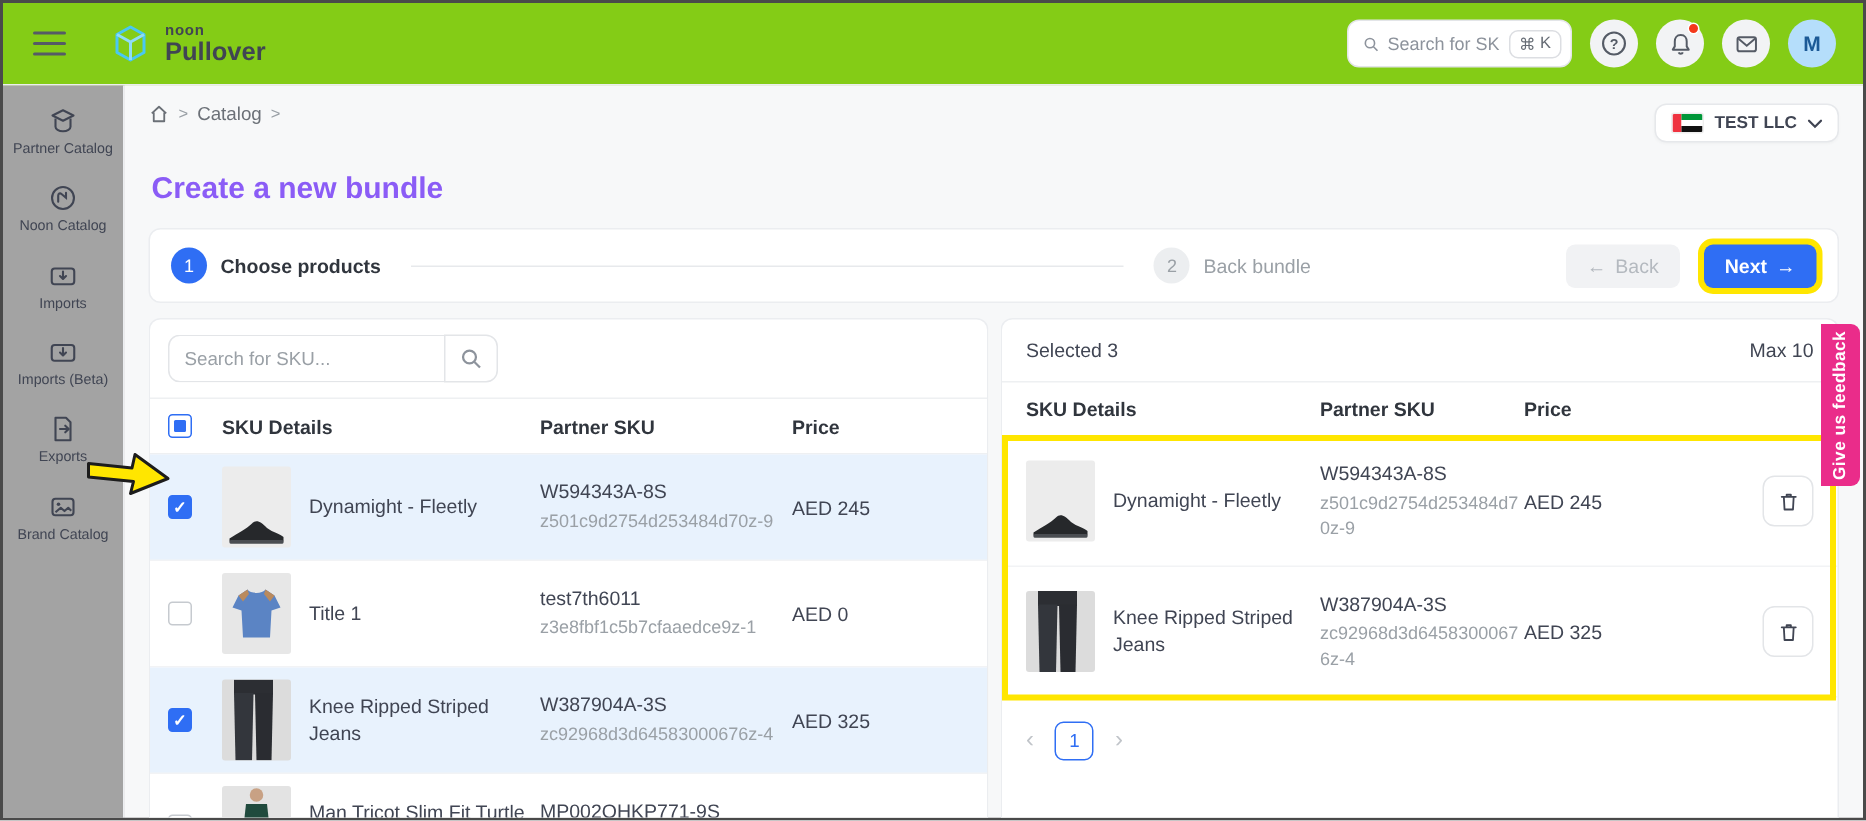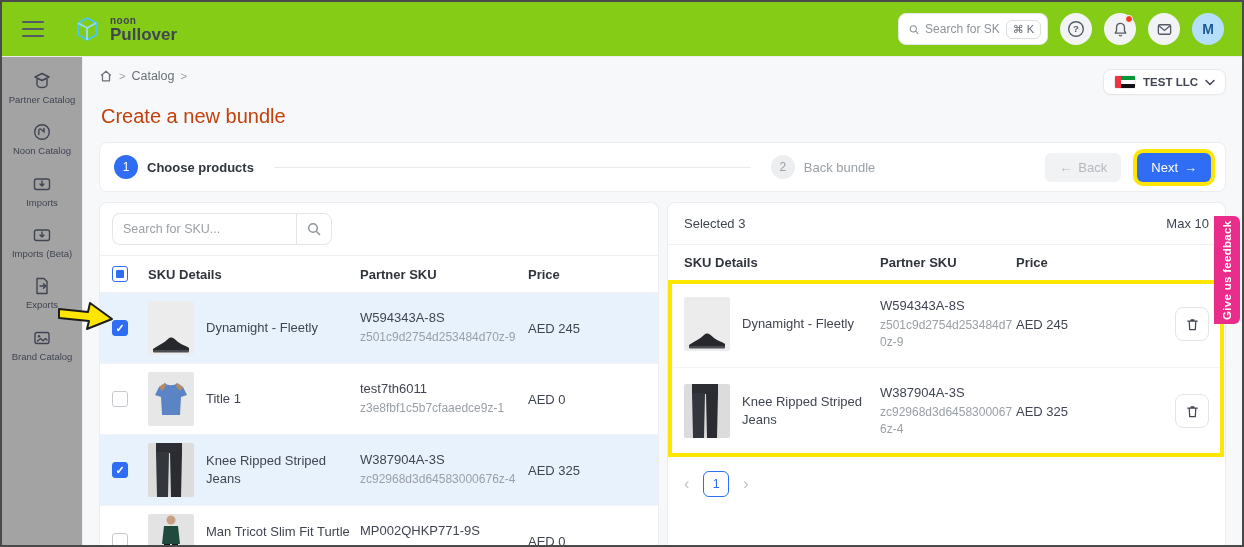--- a/index.html
+++ b/index.html
@@ -34,36 +34,36 @@
   .crumb-row { display:flex; align-items:flex-start; }
   .breadcrumb { display:flex; align-items:center; gap:6px; font-size:12.5px; color:#6b7077; }
   .crumb-sep { color:#9aa0a6; font-size:11px; }
   .account-chip { margin-left:auto; display:flex; align-items:center; gap:7px; background:#fff; border:1px solid #e6e8eb; border-radius:8px; padding:5px 10px; cursor:pointer; box-shadow:0 1px 2px rgba(0,0,0,.03); }
   .account-chip .name { font-size:11.5px; font-weight:bold; color:#404553; }
   .flag { width:22px; height:14px; display:flex; border-radius:2px; overflow:hidden; border:1px solid #eee; }
   .flag .red { width:6px; background:#ef3340; }
   .flag .stripes { flex:1; display:flex; flex-direction:column; }
   .flag .stripes div { flex:1; }
   .f-green { background:#009739; } .f-white { background:#fff; } .f-black { background:#111; }
-  .page-title { font-size:20px; font-weight:normal; color:#c2410c; margin:10px 0 14px 2px; }
+  .page-title { font-size:20px; font-weight:bold; color:#8b5cf6; margin:20px 0 14px 2px; }
 
   
   .card { background:#fff; border:1px solid #ebedf0; border-radius:8px; }
   .stepper-card { height:50px; display:flex; align-items:center; padding:0 14px; gap:10px; }
   .step { display:flex; align-items:center; gap:9px; }
   .step-circle { width:24px; height:24px; border-radius:50%; display:flex; align-items:center; justify-content:center; font-size:12px; }
   .step.active .step-circle { background:#2f6ef4; color:#fff; }
   .step.active .step-lbl { color:#30353d; font-weight:bold; font-size:13px; }
   .step.idle .step-circle { background:#eceef0; color:#9aa0a6; }
   .step.idle .step-lbl { color:#9aa0a6; font-size:13px; }
   .connector { flex:1; height:1px; background:#e7e9ec; margin:0 10px; }
   .step-spacer { width:150px; }
   .btn { border-radius:6px; font-size:13px; padding:7px 14px; display:flex; align-items:center; gap:6px; cursor:pointer; border:none; font-family:inherit; }
   .btn-back { background:#f1f2f4; color:#b4b9bf; }
-  .btn-next { background:#2f6ef4; color:#fff; font-weight:normal; box-shadow:0 0 0 4px #ffe600; margin-left:6px; }
+  .btn-next { background:#2f6ef4; color:#fff; font-weight:bold; box-shadow:0 0 0 4px #ffe600; margin-left:6px; }
 
   
   .panels { display:flex; gap:8px; margin-top:10px; align-items:flex-start; height:352px; }
   .left-card { width:560px; border-radius:8px 8px 0 0; border-bottom:none; height:100%; overflow:hidden; }
   .right-card { flex:1; border-radius:8px 8px 0 0; border-bottom:none; height:100%; position:relative; }
 
   .search-row { padding:10px 12px; }
   .search-group { display:flex; width:220px; height:32px; }
   .search-input { flex:1; border:1px solid #e3e5e8; border-right:none; border-radius:8px 0 0 8px; padding:0 10px; font-size:12.5px; color:#404553; font-family:inherit; outline:none; }
   .search-input::placeholder { color:#9aa0a6; }

